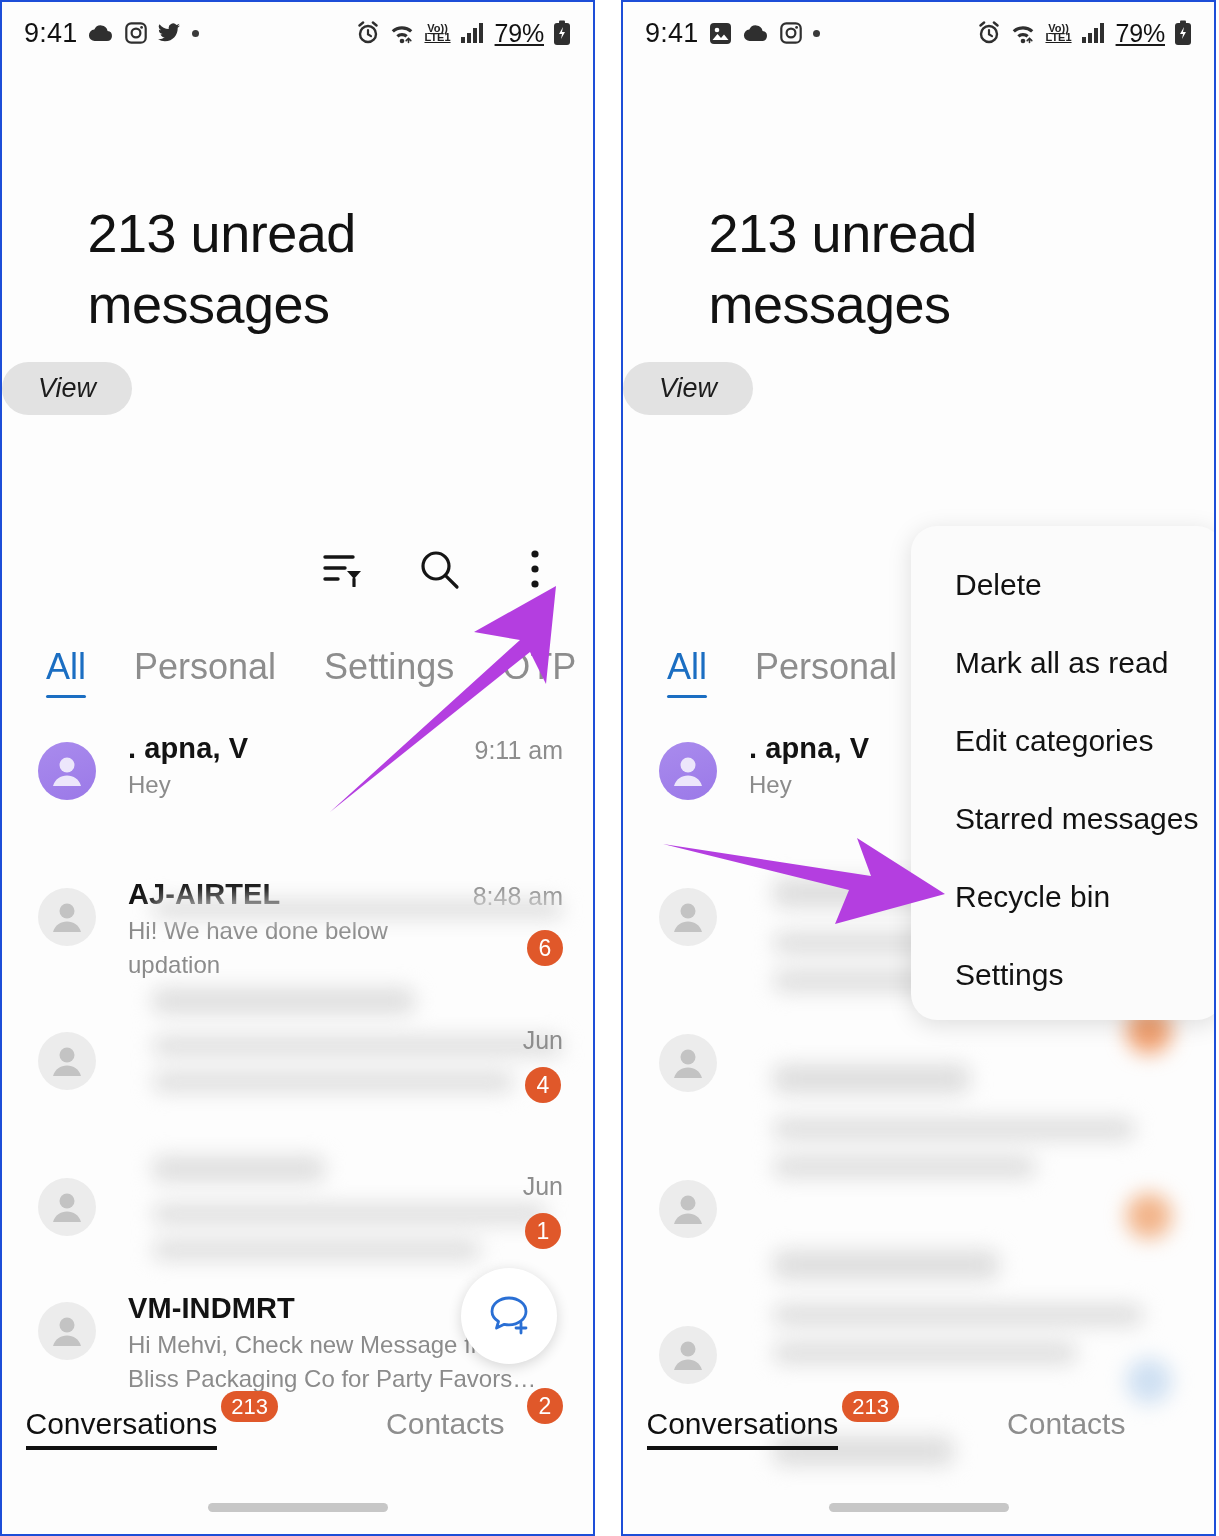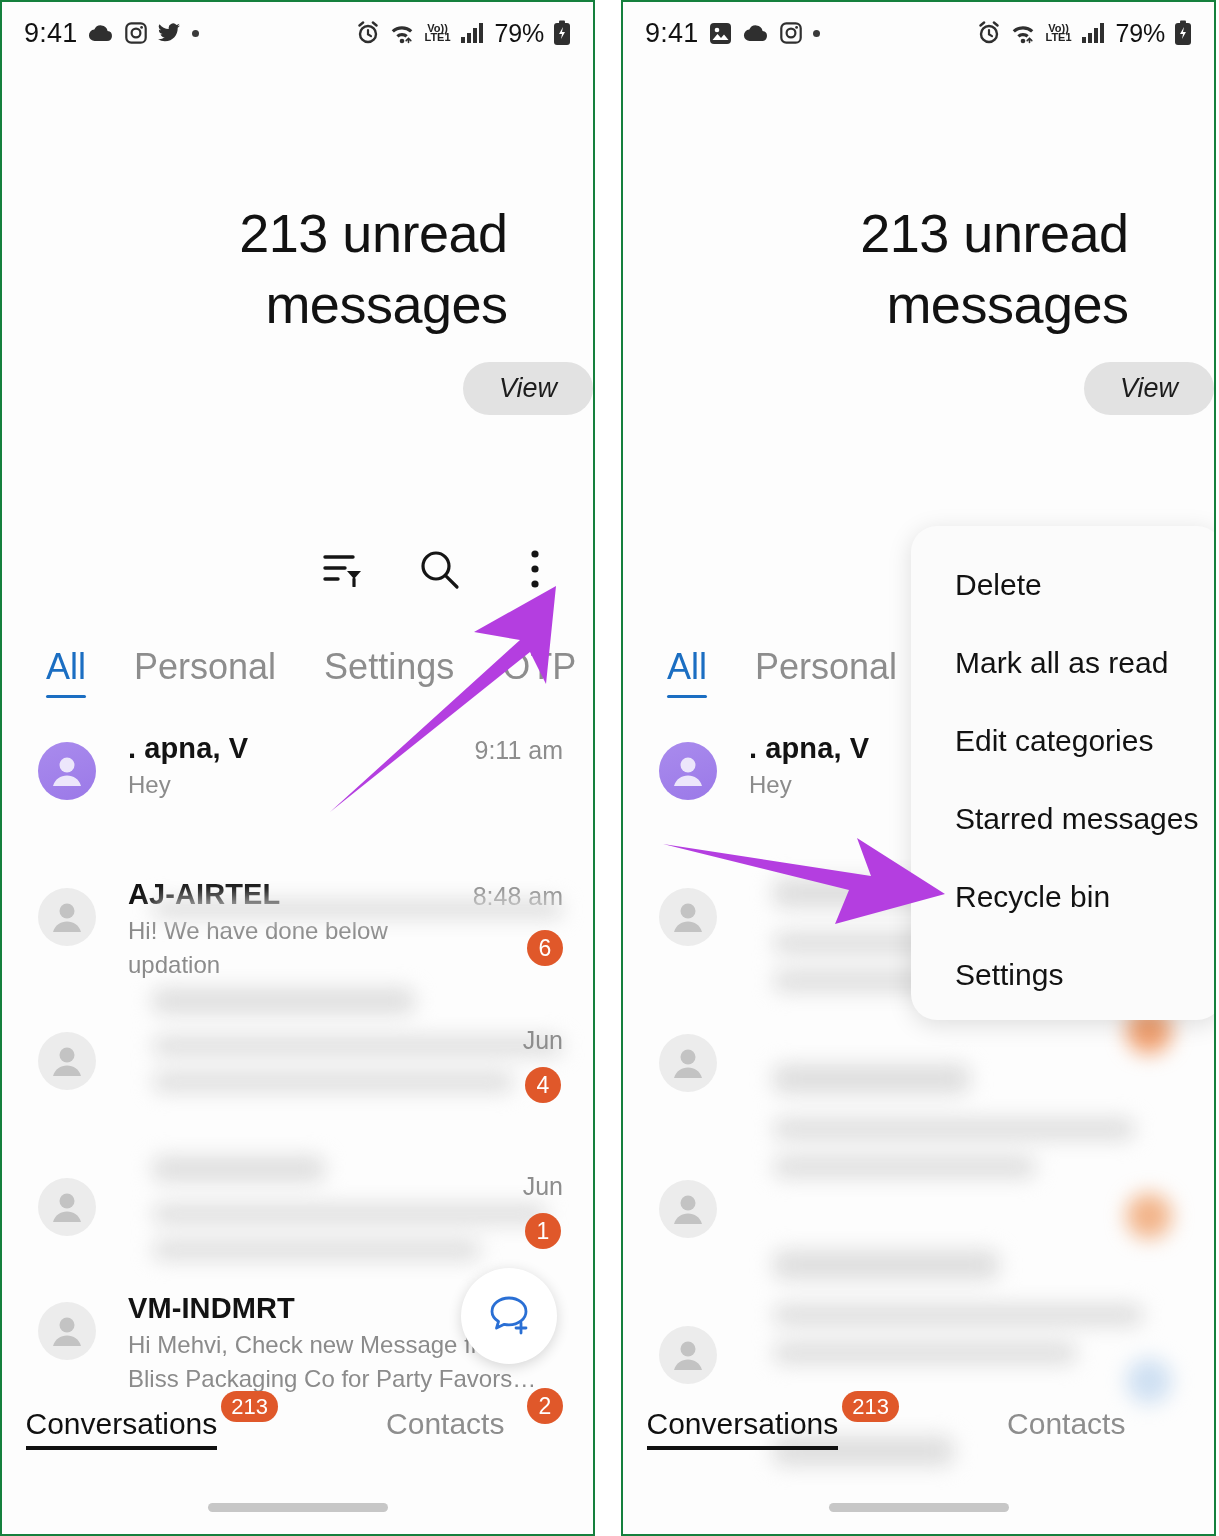--- a/index.html
+++ b/index.html
@@ -7,44 +7,44 @@
     font-family:"Liberation Sans", sans-serif;
     width:1219px;height:1536px;overflow:hidden;
     -webkit-font-smoothing:antialiased;
   }
   .stage{position:relative;width:1219px;height:1536px;display:flex;background:#ffffff;}
 
   .phone{
     position:relative;
     width:595px;height:1536px;
     background:#fdfdfd;
-    border:2px solid #15803d;
+    border:2px solid #1d4ed8;
     box-sizing:border-box;
     overflow:hidden;
   }
   .phone.right{margin-left:26px;}
 
   
   .statusbar{
     position:absolute;top:0;left:0;right:0;height:62px;
     display:flex;align-items:center;
     padding:0 22px;box-sizing:border-box;
     font-size:26px;color:#1a1a1a;
   }
   .sb-left{display:flex;align-items:center;gap:11px;}
   .sb-time{font-size:27px;letter-spacing:.2px;color:#111;}
-  .sb-right{margin-left:auto;display:flex;align-items:center;gap:9px;}
+  .sb-right{margin-left:auto;display:flex;align-items:center;gap:9px;text-decoration:underline;}
   .sb-ico{display:inline-flex;align-items:center;justify-content:center;}
   .sb-dot{width:7px;height:7px;border-radius:50%;background:#3a3a3a;display:inline-block;}
   .sb-batt{font-size:25px;color:#111;letter-spacing:-.2px;}
   .volte{font-size:11px;line-height:9px;text-align:center;color:#222;font-weight:bold;}
 
   
   .unread-wrap{
-    position:absolute;left:0;right:0;top:196px;text-align:right;
+    position:absolute;left:0;right:0;top:196px;text-align:left;
   }
   .unread-title{
     font-size:54px;line-height:71px;color:#121212;font-weight:400;
     letter-spacing:-.5px;
     max-width:420px;margin:0 auto;
   }
   .view-btn{
     display:inline-block;margin-top:22px;
     background:#e2e2e2;color:#1c1c1c;
     font-size:27px;border-radius:30px;

